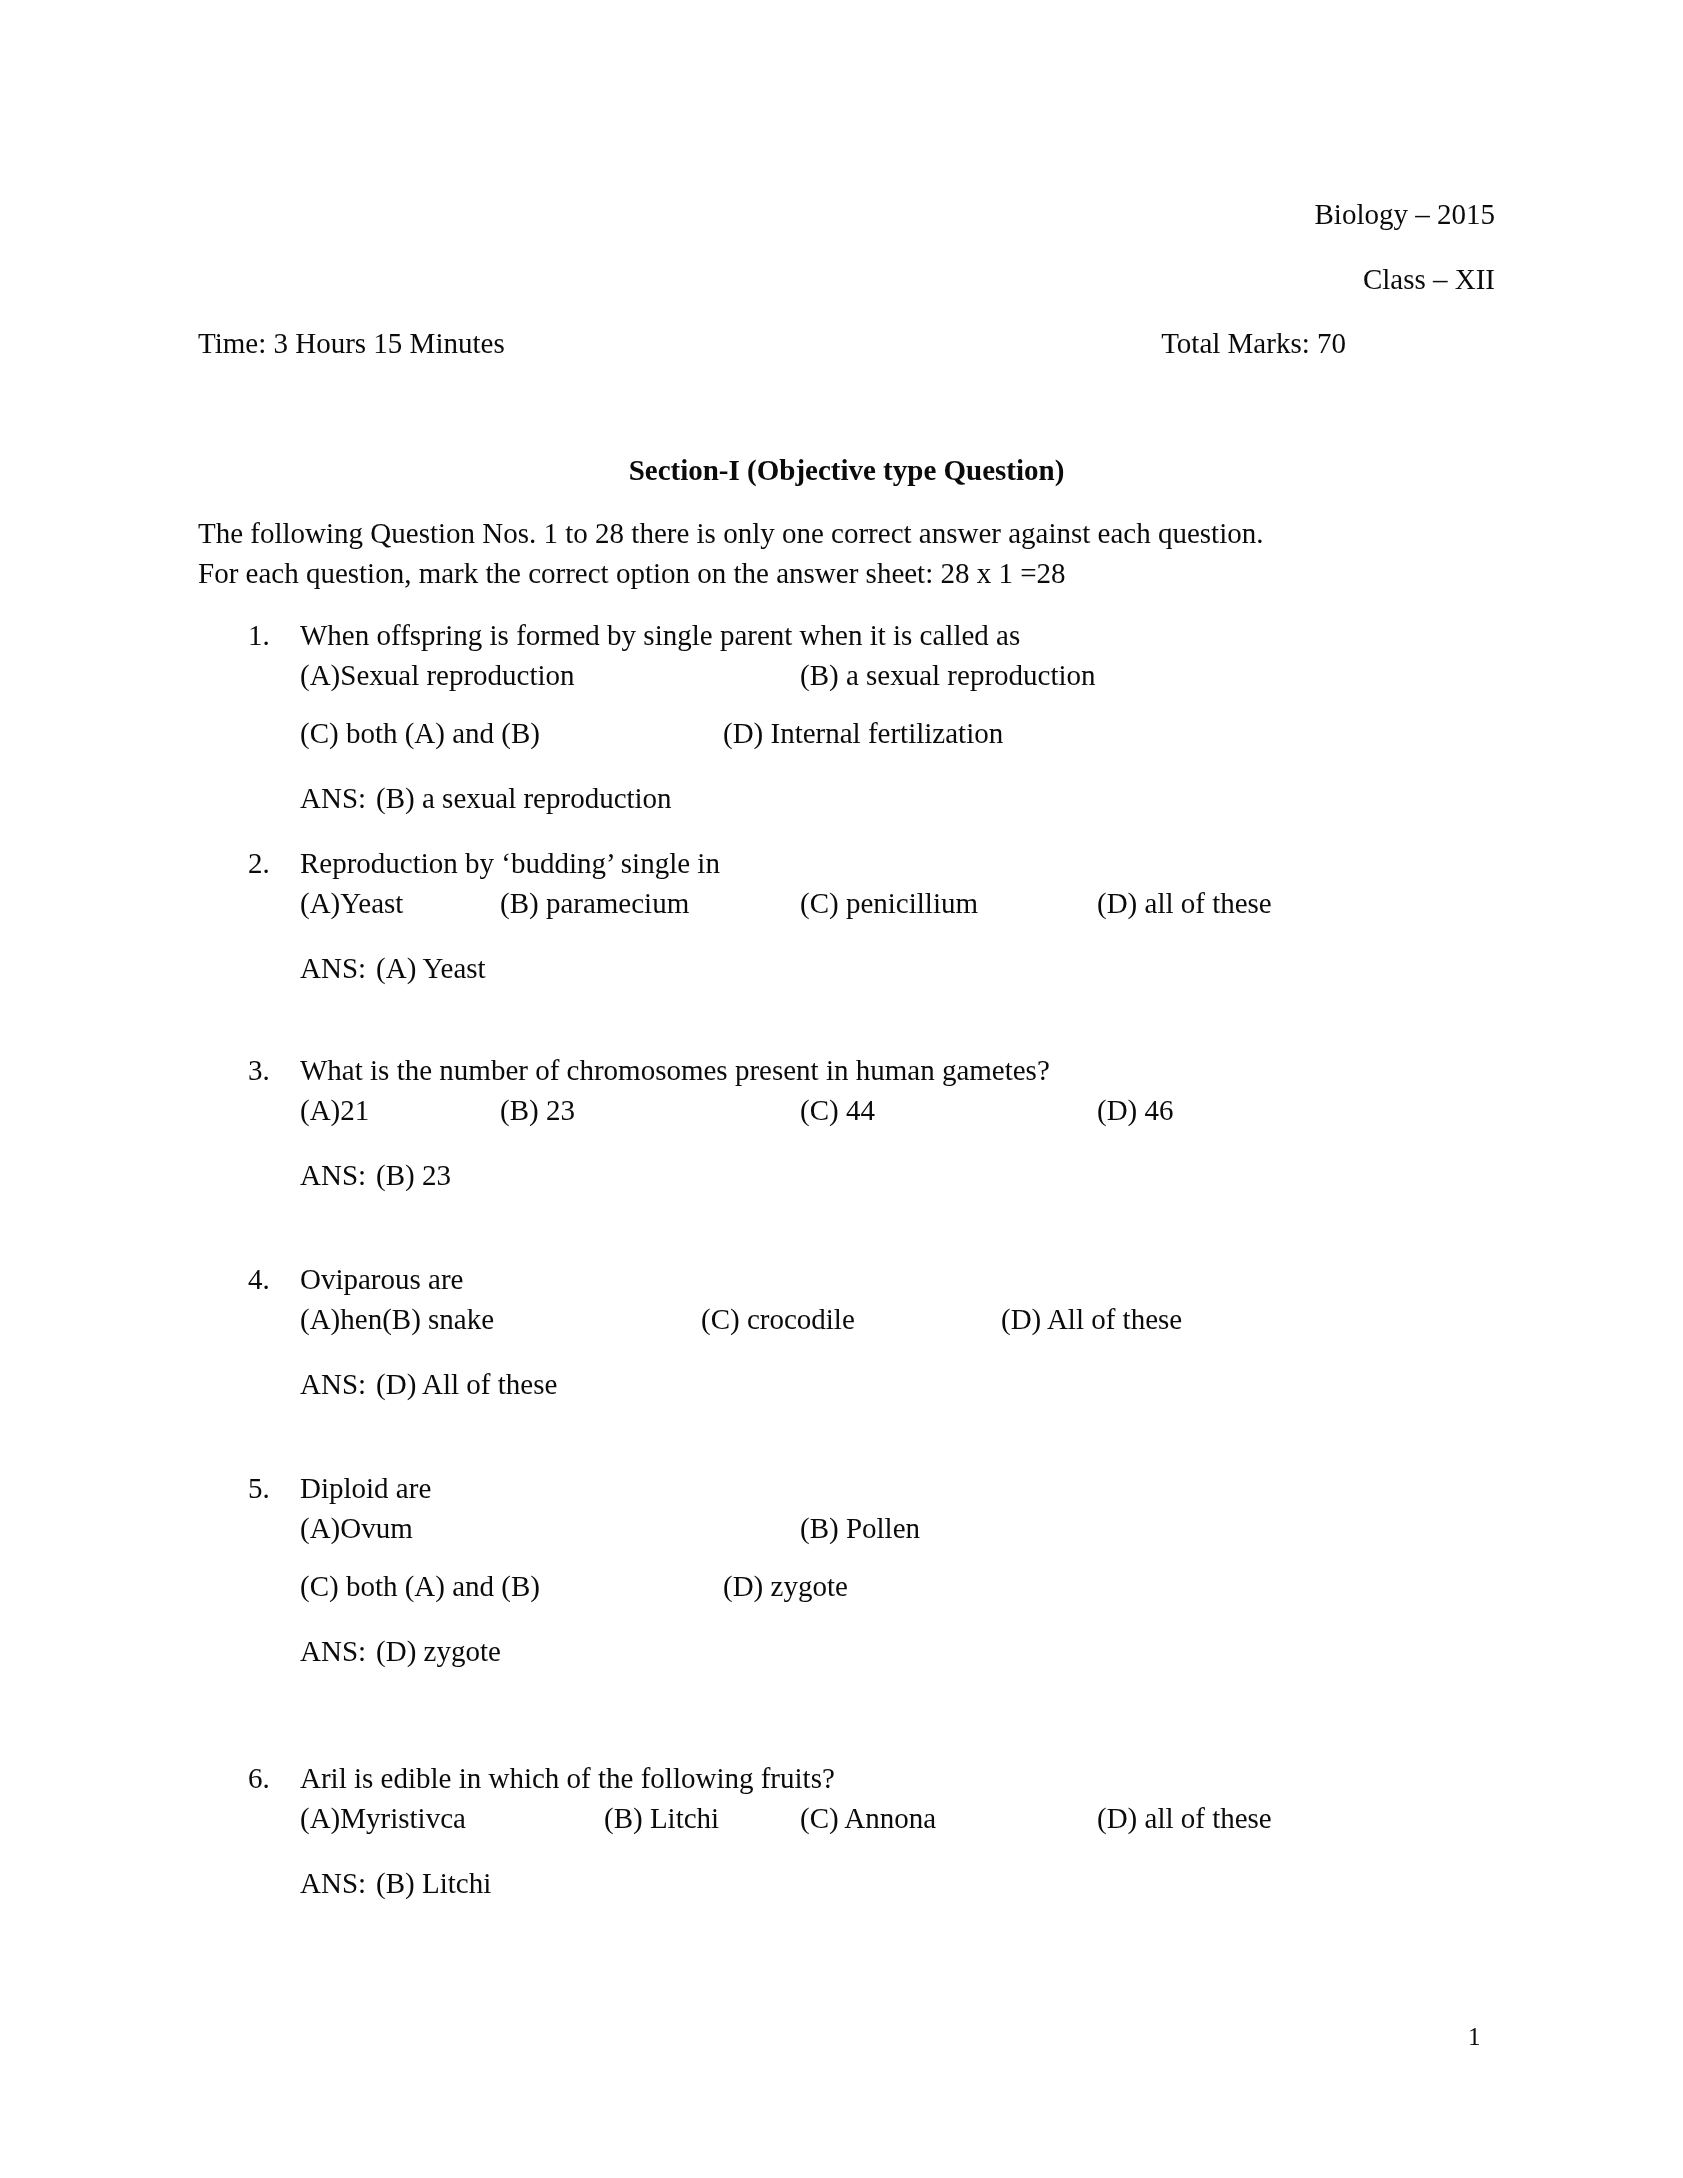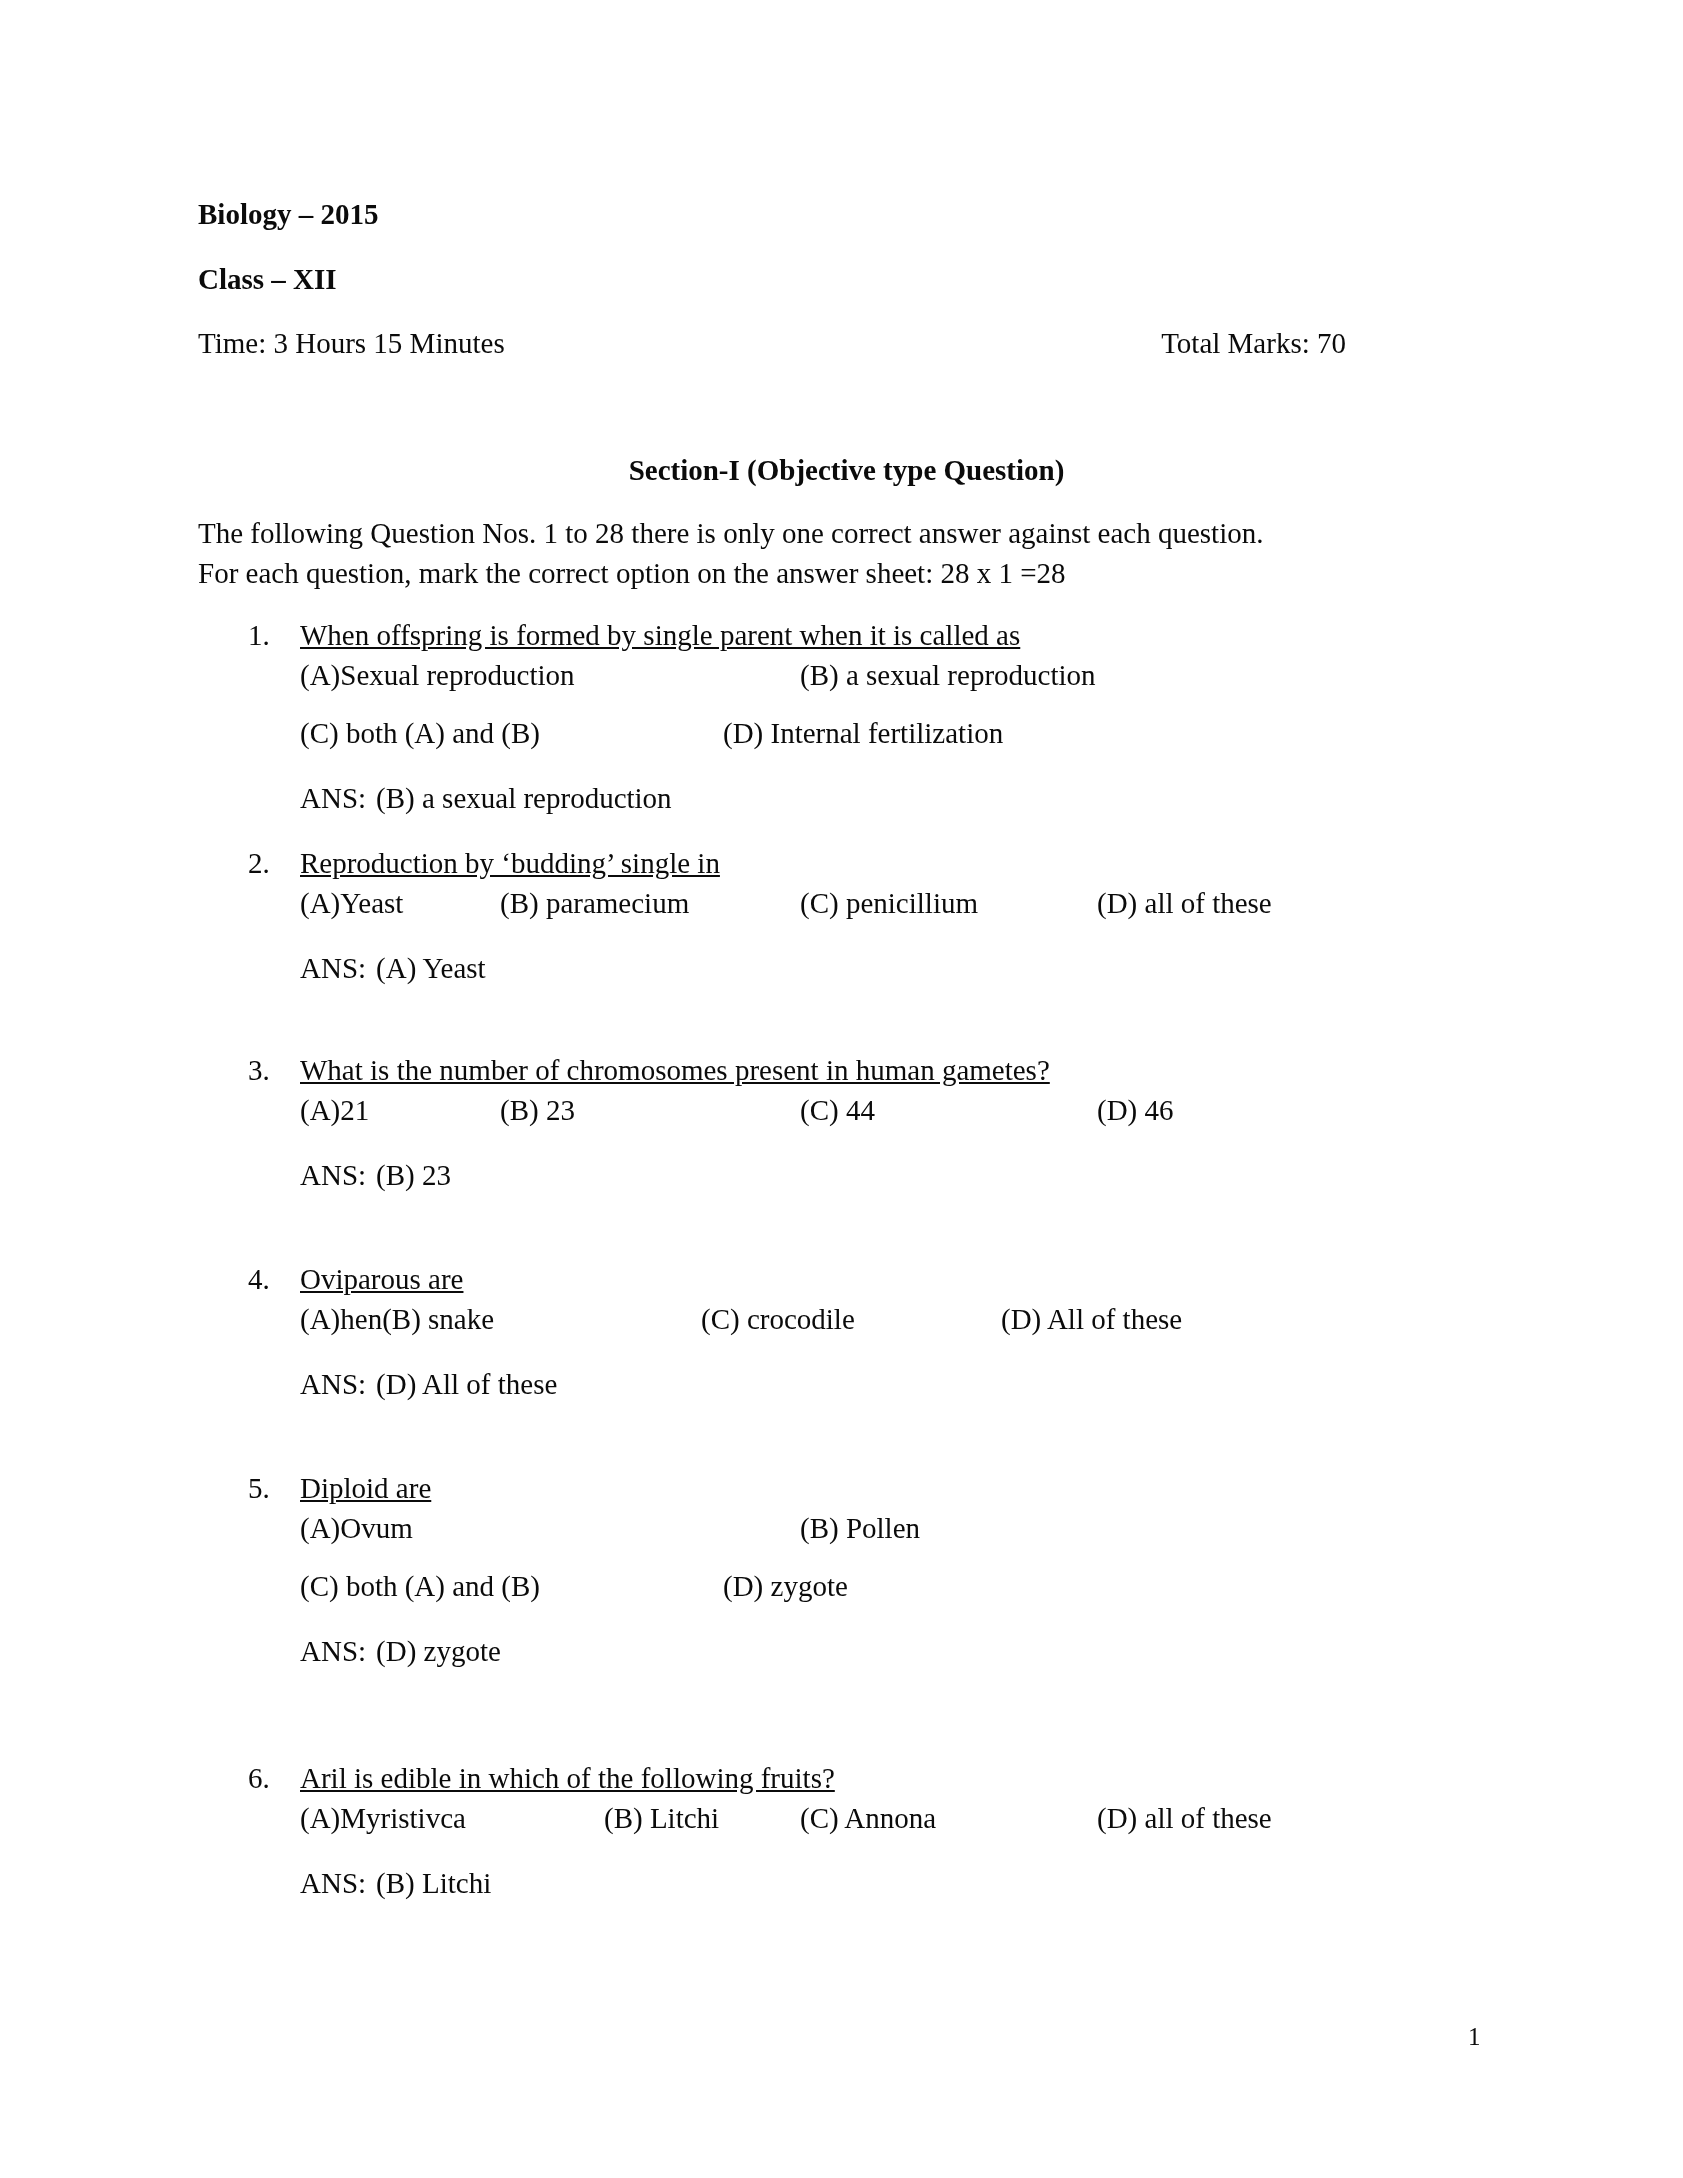--- a/index.html
+++ b/index.html
@@ -9,21 +9,21 @@
     background: #ffffff;
     font-family: "Liberation Serif", serif;
     font-size: 29px;
     line-height: 40px;
     color: #0b0b0b;
     position: relative;
     overflow: hidden;
   }
   .content { padding: 194px 188px 0 198px; }
 
-  .doc-header { text-align: left; font-weight: bold; }
+  .doc-header { text-align: right; font-weight: normal; }
   .title { margin-bottom: 25px; white-space: nowrap; }
   .subtitle { margin-bottom: 24px; white-space: nowrap; }
 
   .meta-row {
     display: flex;
     justify-content: space-between;
     font-weight: normal;
     width: 1148px;
     margin-bottom: 87px;
     white-space: nowrap;
@@ -32,21 +32,21 @@
   .section-heading {
     text-align: center;
     font-weight: bold;
     margin-bottom: 23px;
     white-space: nowrap;
   }
   .instructions { font-weight: normal; }
   .instructions .instr-line { white-space: nowrap; }
   .instructions { margin-bottom: 22px; }
 
-  .q-line { padding-left: 50px; white-space: nowrap; text-decoration: underline; }
+  .q-line { padding-left: 50px; white-space: nowrap; }
   .q-num { display: inline-block; width: 52px; }
 
   .opt-row { display: flex; padding-left: 102px; white-space: nowrap; }
   .opt-row + .opt-row { margin-top: 18px; gap: 22px; }
   .opt { flex: 0 0 auto; }
 
   .cw198 { width: 196px; }
   .cw202 { width: 200px; }
   .cw300 { width: 297px; }
   .cw303 { width: 300px; }

